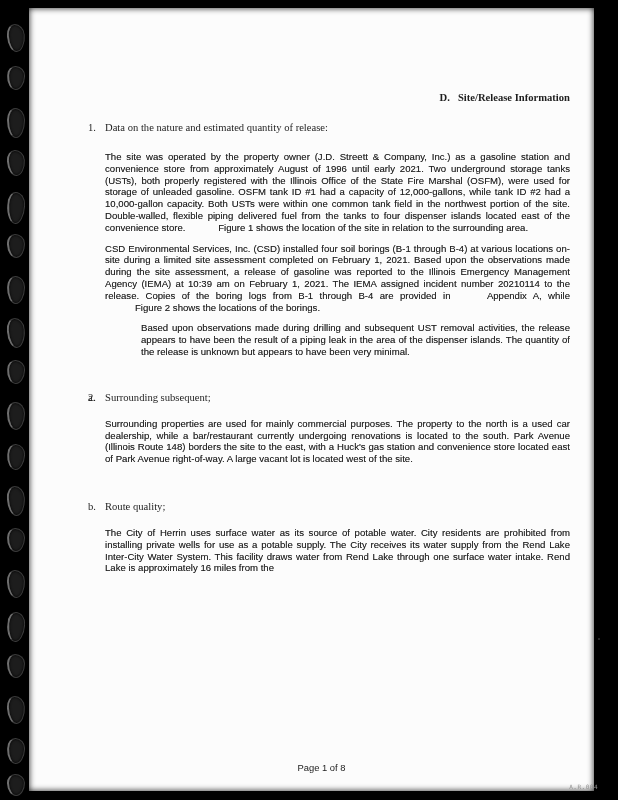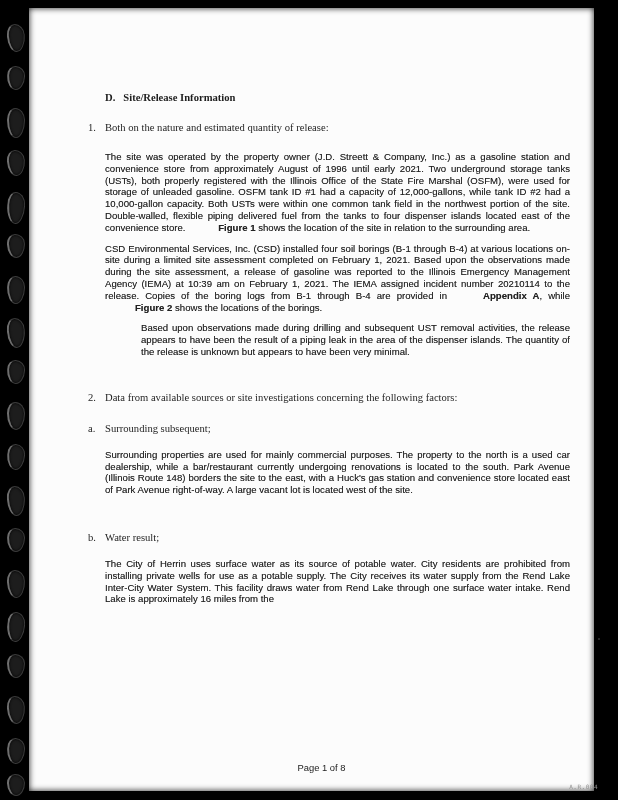--- a/index.html
+++ b/index.html
@@ -11,31 +11,31 @@
   .sheet{
     position:absolute;left:29px;top:8px;width:565px;height:783px;
     background:#fcfcfc;
     box-shadow:0 0 6px rgba(0,0,0,0.9) inset;
   }
   .content{
     position:absolute;left:76px;top:84px;width:465px;
     color:#1e1e1e;
   }
   .serif{font-family:"Liberation Serif", serif;font-size:10.6px;line-height:12px;}
-  .heading{font-weight:bold;margin:0 0 18px 0;}
+  .heading{font-weight:bold;margin:0 0 18px 0;text-align:right;}
   .heading .sec-label{margin-right:8px;}
   .intro{margin:0 0 17px 0;}
   .hang{position:relative;margin:0 0 17px 0;}
   .hang .num{position:absolute;left:-17px;top:0;}
   .body-par{
     font-size:9.6px;line-height:11.8px;text-align:justify;
     margin:0 0 9px 0;color:#222;
     text-shadow:0 0 0.4px rgba(0,0,0,0.45);
   }
-  .body-par b{font-weight:bold;padding-left:30px;}
+  .body-par b{font-weight:normal;padding-left:30px;}
   .gap-lg{margin-bottom:34px;margin-left:36px;}
   .gap-md{margin-bottom:36px;}
   .item2{margin-bottom:19px;}
   .sub-item{margin-bottom:14px;}
   .footer{
     position:absolute;left:0;right:0;bottom:18px;text-align:center;
     font-size:9.4px;color:#222;margin-left:20px;
   }
   .stamp{
     position:absolute;right:20px;top:783px;
@@ -83,44 +83,43 @@
 <div class="sheet">
   <div class="content">
 
     <p class="serif heading">
       <span class="sec-label">D.</span><span>Site/Release Information</span>
     </p>
 
 
     <div class="serif hang">
       <span class="num">1.</span>
-      <span>Both on the nature and estimated quantity of release:</span>
+      <span>Data on the nature and estimated quantity of release:</span>
     </div>
 
     <p class="body-par"><span>The site was operated by the property owner (J.D. Streett &amp; Company, Inc.) as a gasoline station and convenience store from approximately August of 1996 until early 2021. Two underground storage tanks (USTs), both properly registered with the Illinois Office of the State Fire Marshal (OSFM), were used for storage of unleaded gasoline. OSFM tank ID #1 had a capacity of 12,000-gallons, while tank ID #2 had a 10,000-gallon capacity. Both USTs were within one common tank field in the northwest portion of the site. Double-walled, flexible piping delivered fuel from the tanks to four dispenser islands located east of the convenience store. </span><b>Figure 1</b><span> shows the location of the site in relation to the surrounding area.</span></p>
 
     <p class="body-par"><span>CSD Environmental Services, Inc. (CSD) installed four soil borings (B-1 through B-4) at various locations on-site during a limited site assessment completed on February 1, 2021. Based upon the observations made during the site assessment, a release of gasoline was reported to the Illinois Emergency Management Agency (IEMA) at 10:39 am on February 1, 2021. The IEMA assigned incident number 20210114 to the release.  Copies of the boring logs from B-1 through B-4 are provided in </span><b>Appendix A</b><span>, while </span><b>Figure 2</b><span> shows the locations of the borings.</span></p>
 
     <p class="body-par gap-lg">Based upon observations made during drilling and subsequent UST removal activities, the release appears to have been the result of a piping leak in the area of the dispenser islands. The quantity of the release is unknown but appears to have been very minimal.</p>
 
     <div class="serif hang item2">
       <span class="num">2.</span>
-      <span>Data from available sources or site investigations concerning the following factors:</span>
     </div>
 
     <div class="serif hang sub-item">
       <span class="num">a.</span>
       <span>Surrounding subsequent;</span>
     </div>
 
     <p class="body-par gap-md">Surrounding properties are used for mainly commercial purposes. The property to the north is a used car dealership, while a bar/restaurant currently undergoing renovations is located to the south. Park Avenue (Illinois Route 148) borders the site to the east, with a Huck's gas station and convenience store located east of Park Avenue right-of-way. A large vacant lot is located west of the site.</p>
 
     <div class="serif hang sub-item">
       <span class="num">b.</span>
-      <span>Water result;</span>
+      <span>Route quality;</span>
     </div>
 
     <p class="body-par">The City of Herrin uses surface water as its source of potable water. City residents are prohibited from installing private wells for use as a potable supply. The City receives its water supply from the Rend Lake Inter-City Water System. This facility draws water from Rend Lake through one surface water intake. Rend Lake is approximately 16 miles from the</p>
 
     <span class="artifact-dot"></span>
   </div>
 
   <div class="footer">Page 1 of 8</div>
 </div>
 

